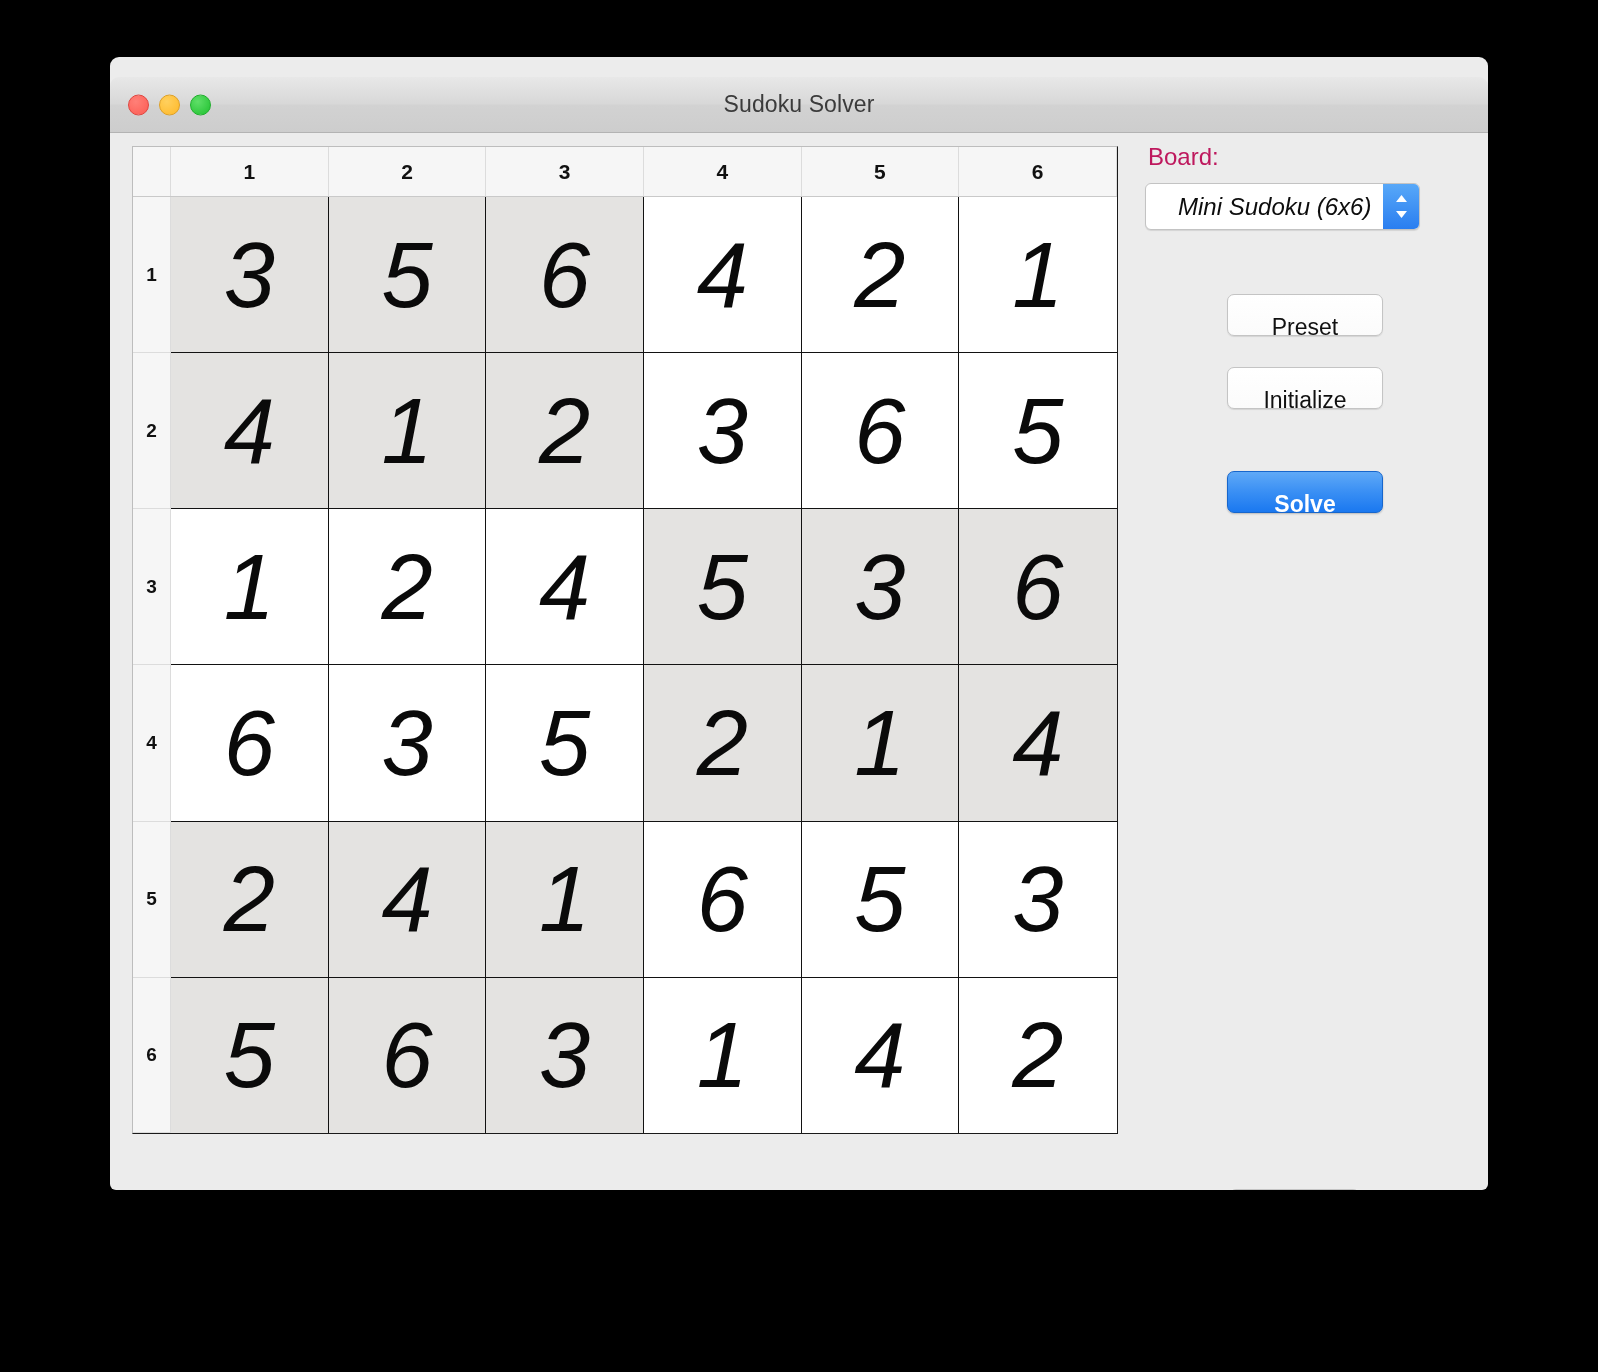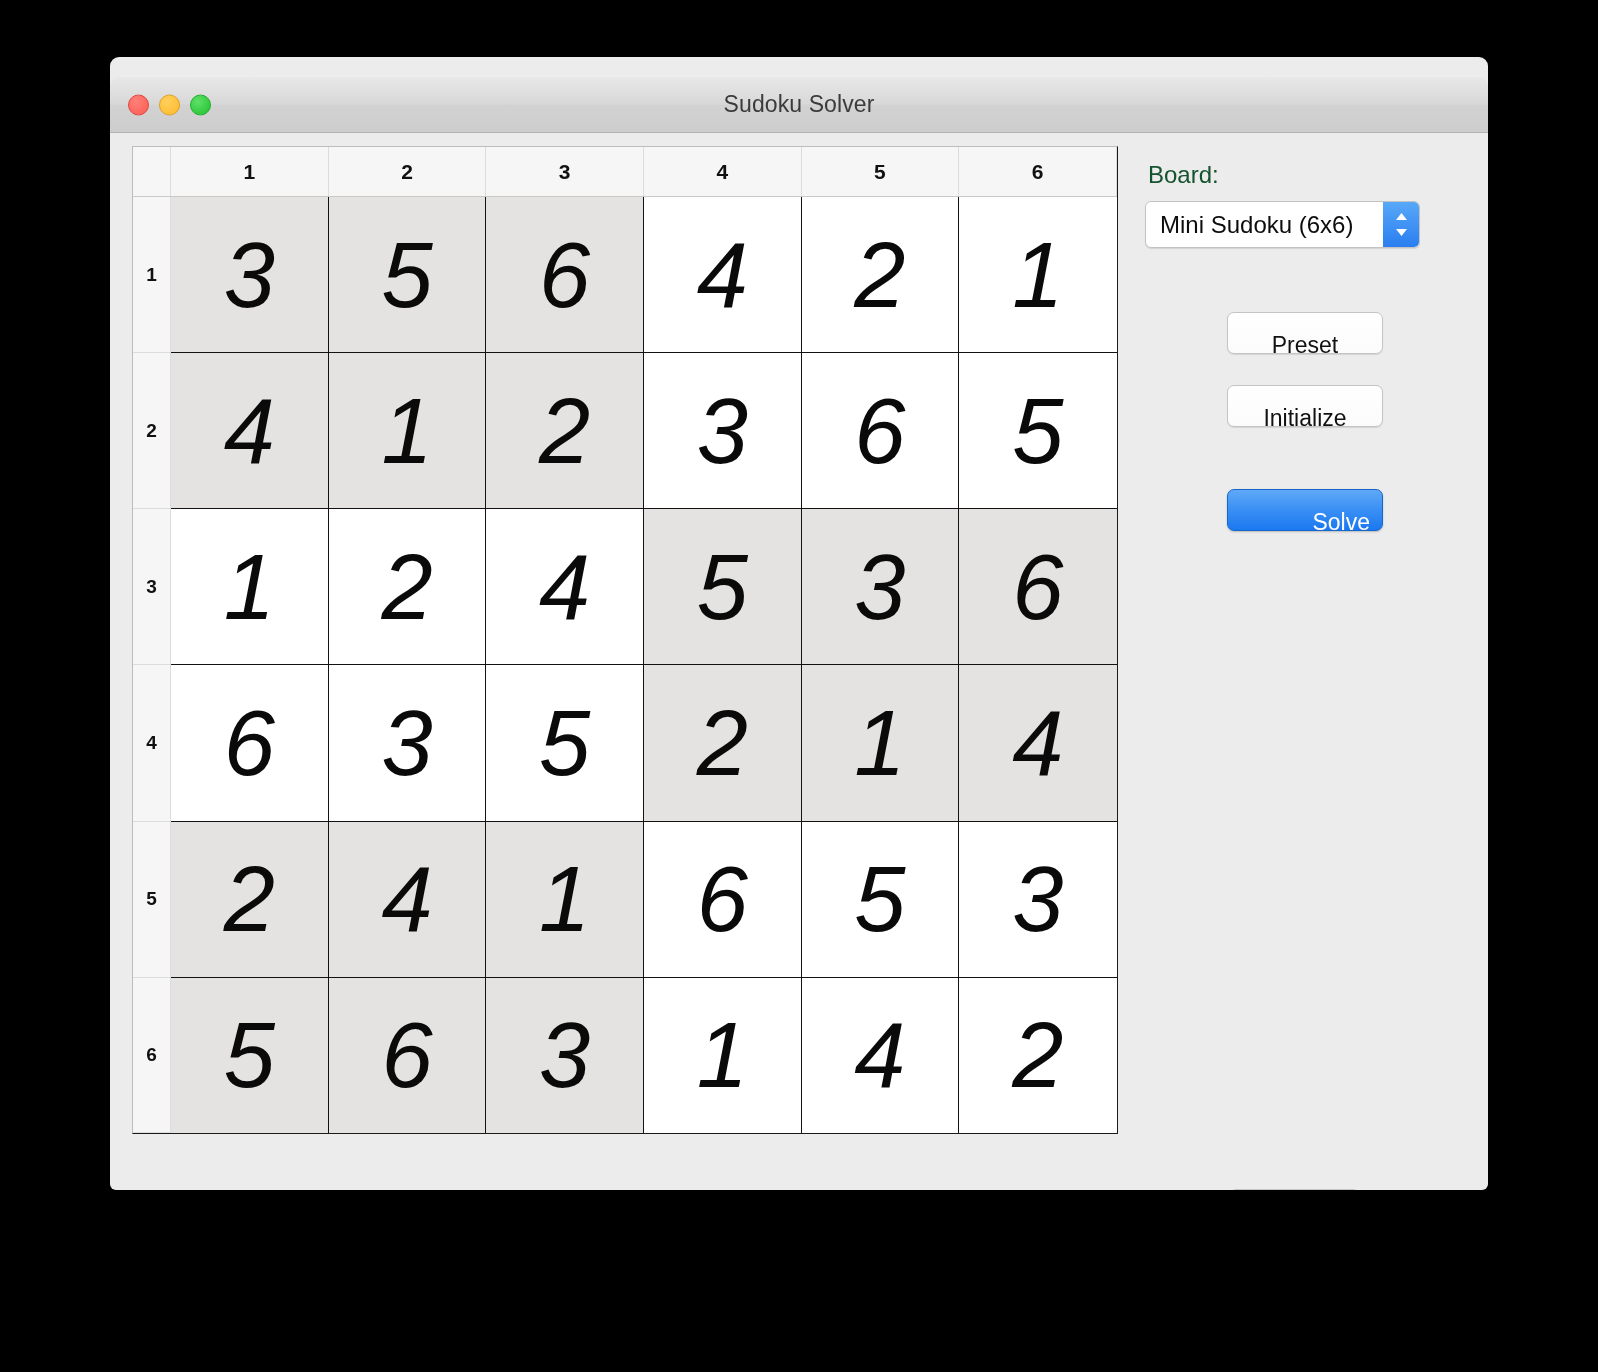--- a/index.html
+++ b/index.html
@@ -152,45 +152,46 @@
 
   
   #panel {
     position: absolute;
     left: 1035px;
     top: 10px;
     width: 320px;
   }
   #board-label {
     font-size: 24px;
-    color: #14532d;
-    margin: 18px 0 12px 3px;
+    color: #be185d;
+    margin: 0 0 12px 3px;
   }
 
   
   #board-select {
     position: relative;
     width: 275px;
     height: 47px;
     background: #ffffff;
     border: 1px solid #c3c3c3;
     border-radius: 6px;
     box-shadow: 0 1px 1px rgba(0,0,0,0.10);
     box-sizing: border-box;
     display: flex;
     align-items: center;
     overflow: hidden;
   }
   #board-select .sel-text {
     flex: 1;
-    padding-left: 14px;
+    padding-left: 32px;
     font-size: 24px;
     color: #0d0d0d;
     white-space: nowrap;
     overflow: hidden;
+    font-style: italic;
   }
   #board-stepper {
     width: 36px;
     height: 100%;
     background: linear-gradient(to bottom, #58a8f8, #2a7ef0);
     display: flex;
     flex-direction: column;
     align-items: center;
     justify-content: center;
     gap: 3px;
@@ -239,23 +240,22 @@
     box-sizing: border-box;
     padding: 12px;
   }
   #btn-preset   { margin-top: 64px; }
   #btn-initialize { margin-top: 31px; }
   #btn-solve {
     margin-top: 62px;
     background: linear-gradient(to bottom, #5fa9f7 0%, #3b90f4 48%, #1a78f0 100%);
     border: 1px solid #1766cc;
     color: #ffffff;
-    font-weight: normal;
+    font-weight: bold;
     box-shadow: 0 1px 2px rgba(0,0,0,0.22);
-    text-align: right;
   }
 
   #btn-about {
     position: absolute;
     left: 1119px;
     top: 1056px;
     width: 131px;
     height: 41px;
     background: linear-gradient(to bottom, #ffffff, #fbfbfb);
     border: 1px solid #c4c4c4;

